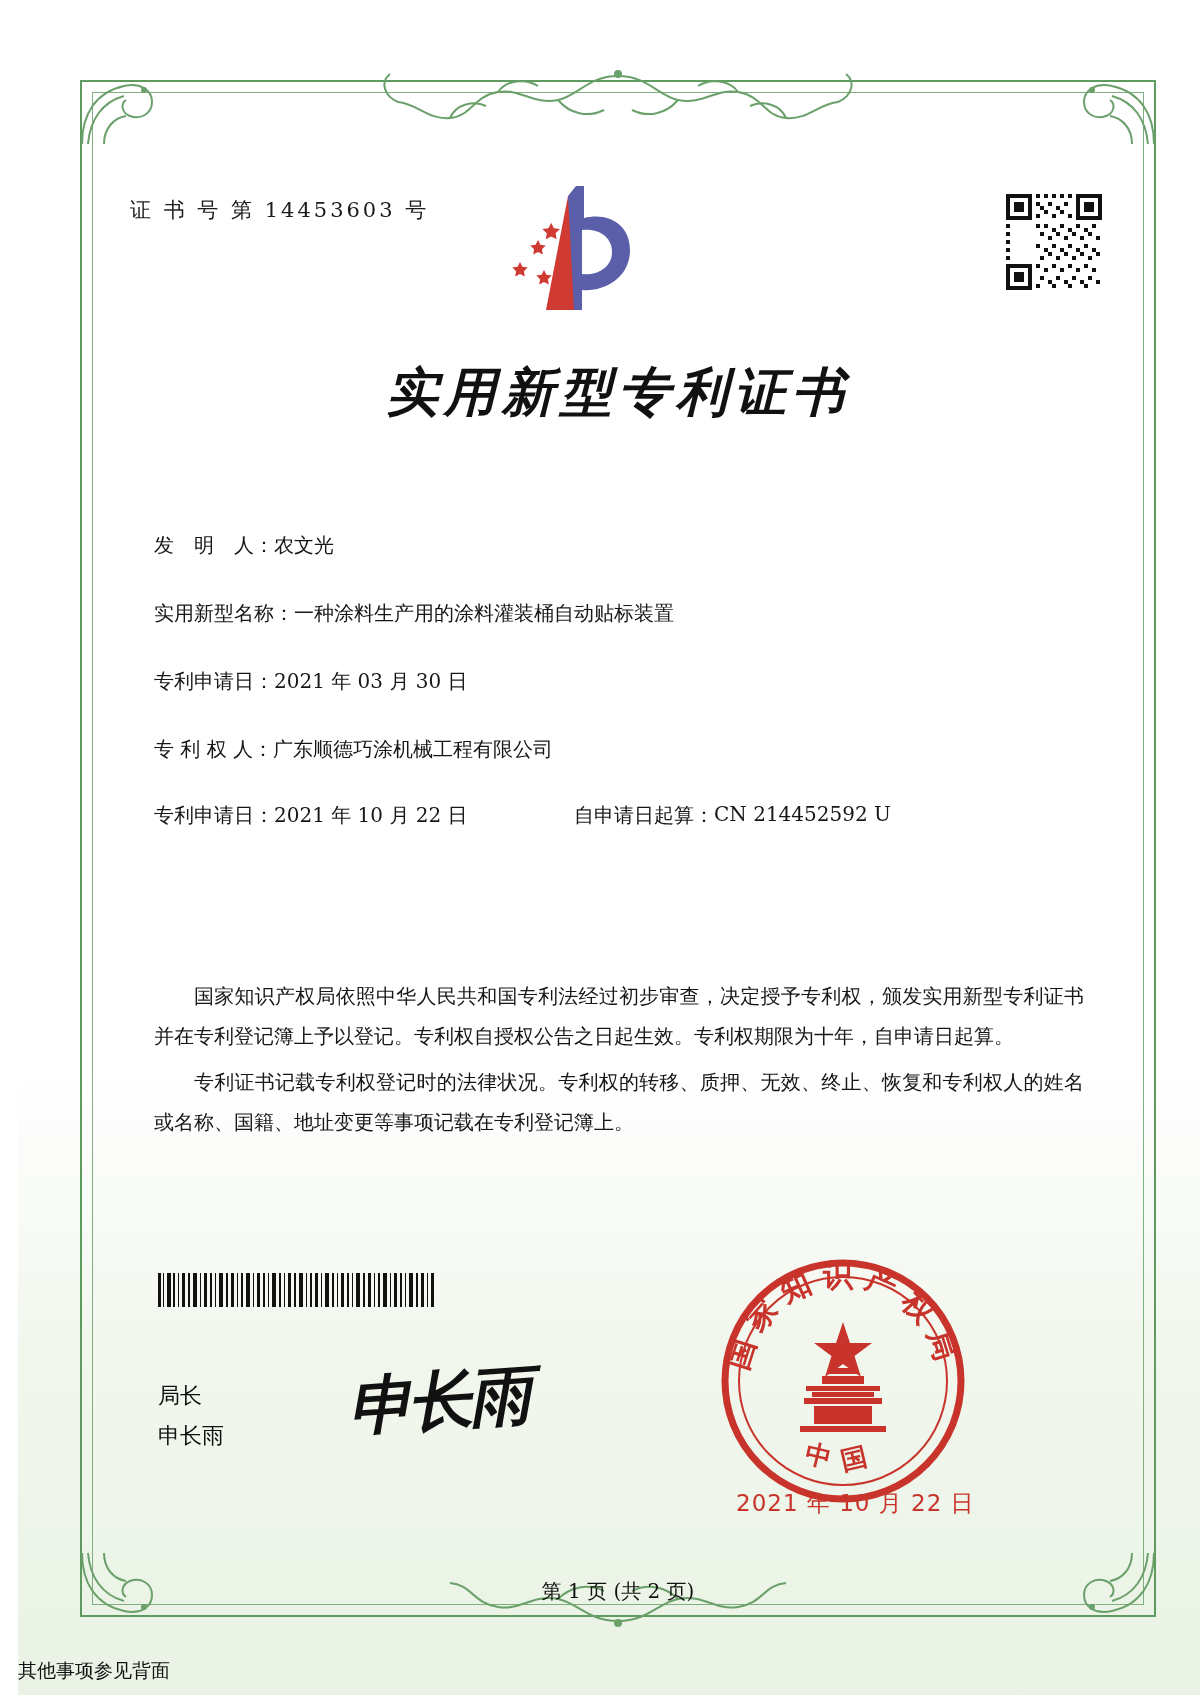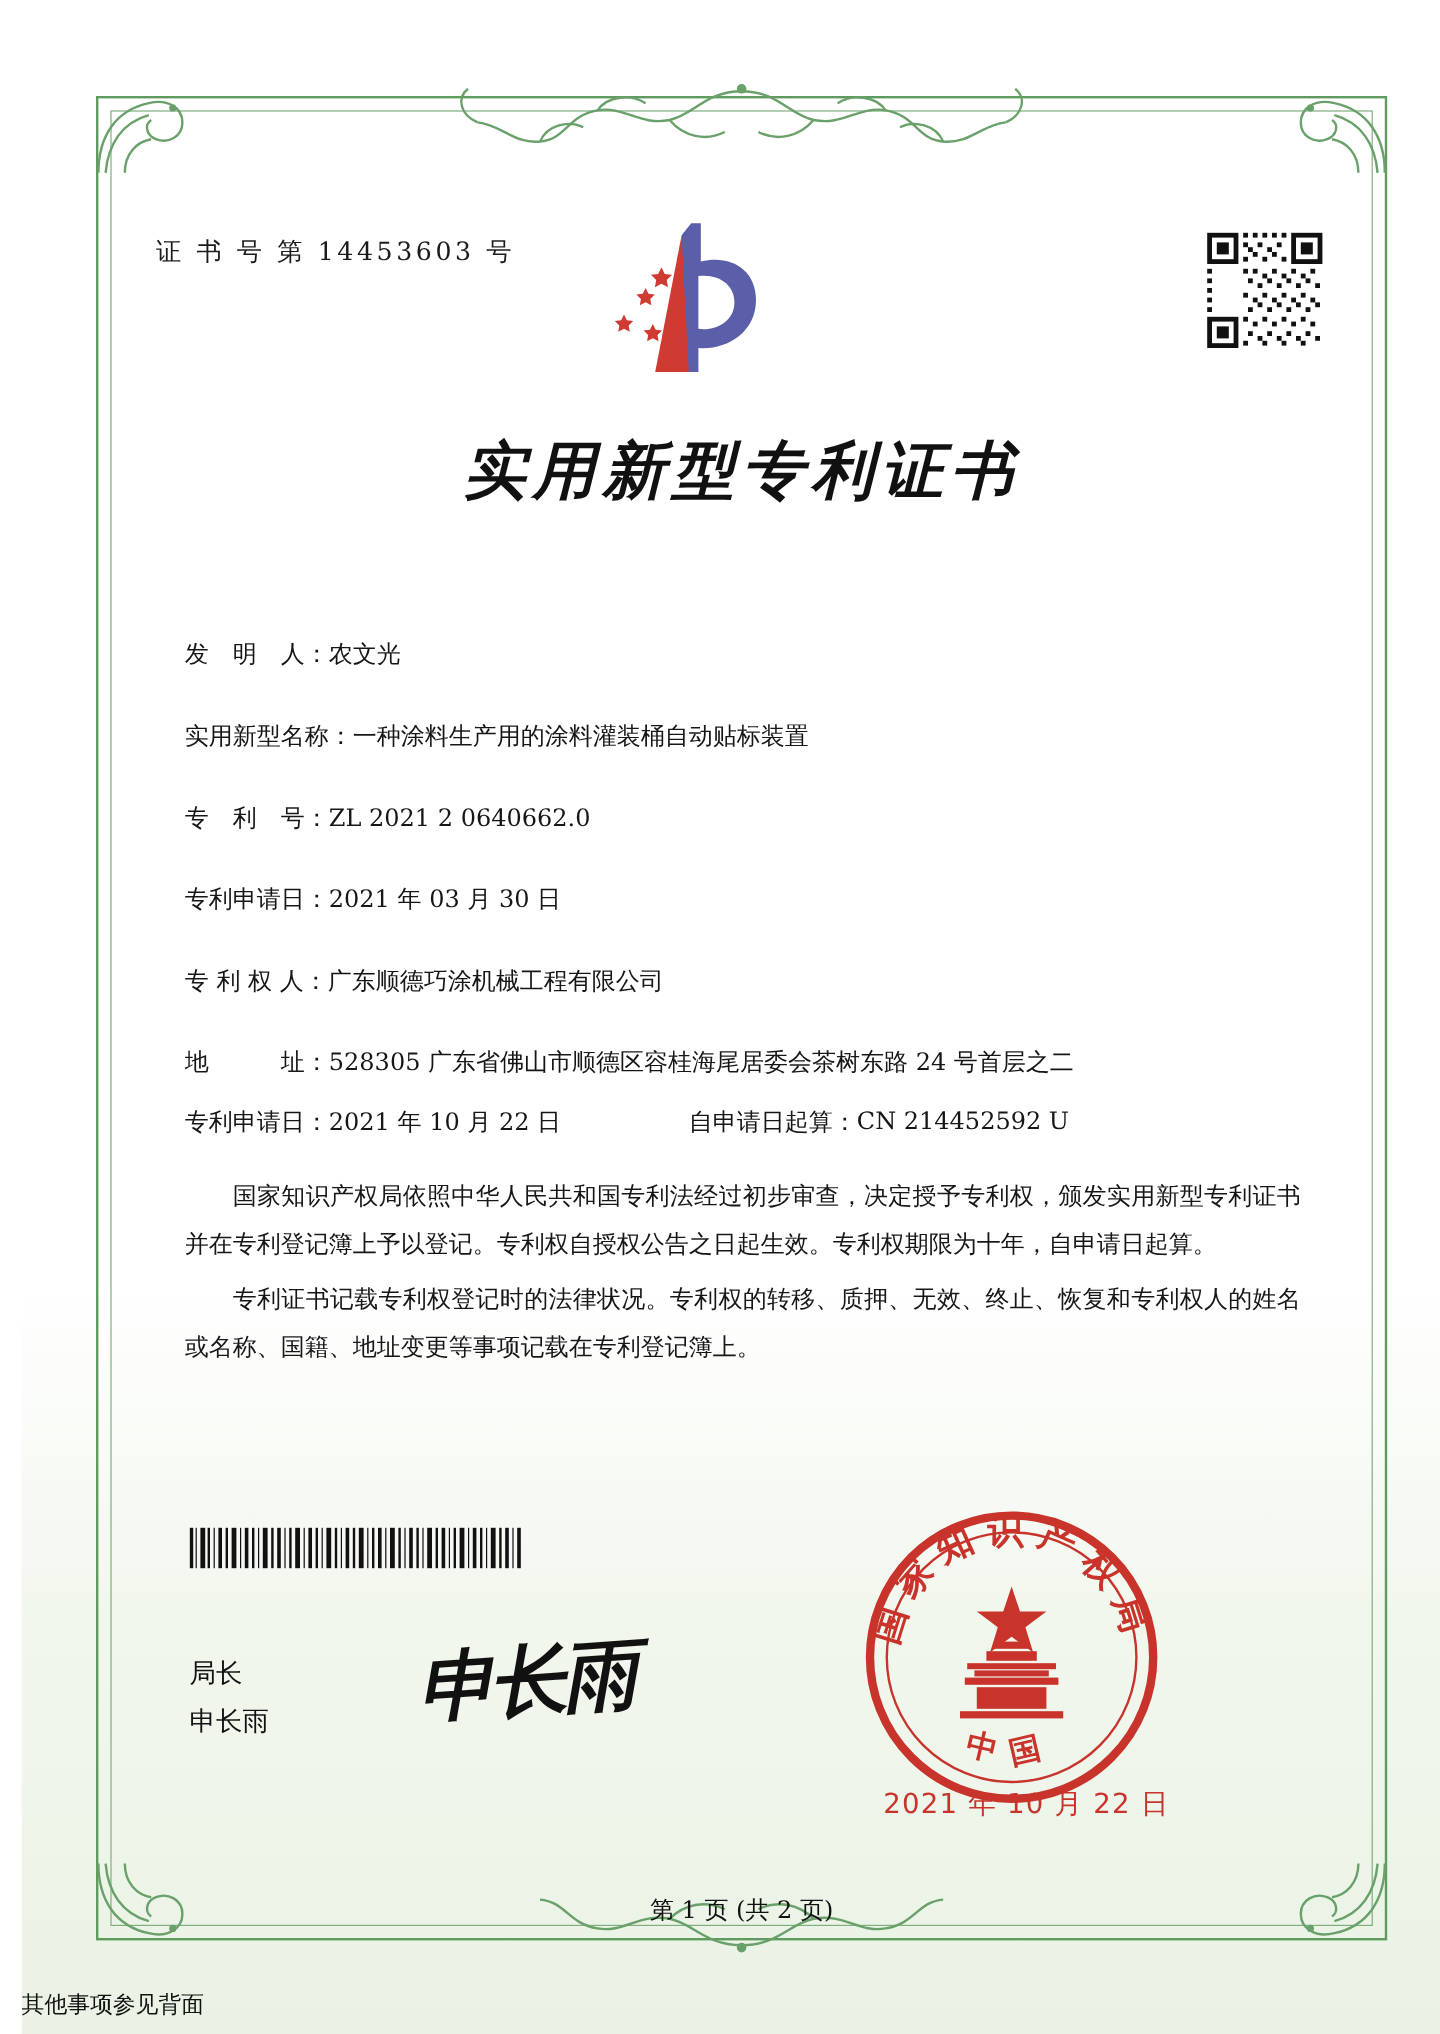--- a/index.html
+++ b/index.html
@@ -302,39 +302,31 @@
     <div class="field">
       <span class="lbl">发　明　人：</span>
       <span class="val">农文光</span>
     </div>
 
     <div class="field">
       <span class="lbl">实用新型名称：</span>
       <span class="val">一种涂料生产用的涂料灌装桶自动贴标装置</span>
     </div>
 
-    <div class="field">
-      <span class="lbl">专　利　号：</span>
-      <span class="val">ZL 2021 2 0640662.0</span>
-    </div>
 
     <div class="field">
       <span class="lbl">专利申请日：</span>
       <span class="val">2021 年 03 月 30 日</span>
     </div>
 
     <div class="field">
       <span class="lbl">专 利 权 人：</span>
       <span class="val">广东顺德巧涂机械工程有限公司</span>
     </div>
 
-    <div class="field addr">
-      <span class="lbl">地　　　址：</span>
-      <span class="val">528305 广东省佛山市顺德区容桂海尾居委会茶树东路 24 号首层之二</span>
-    </div>
 
     <div class="two-col">
       <div class="seg1">
         <span class="lbl">专利申请日：</span>
         <span>2021 年 10 月 22 日</span>
       </div>
       <div class="seg2">
         <span class="lbl">自申请日起算：</span>
         <span>CN 214452592 U</span>
       </div>

